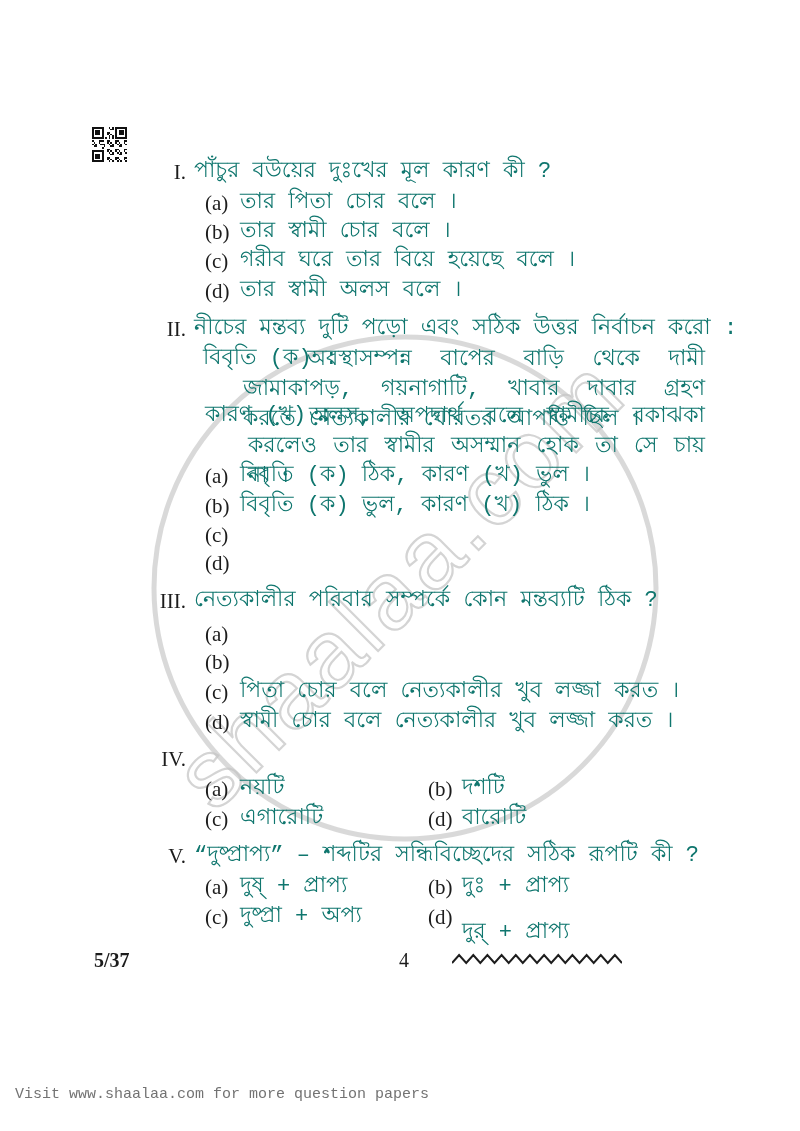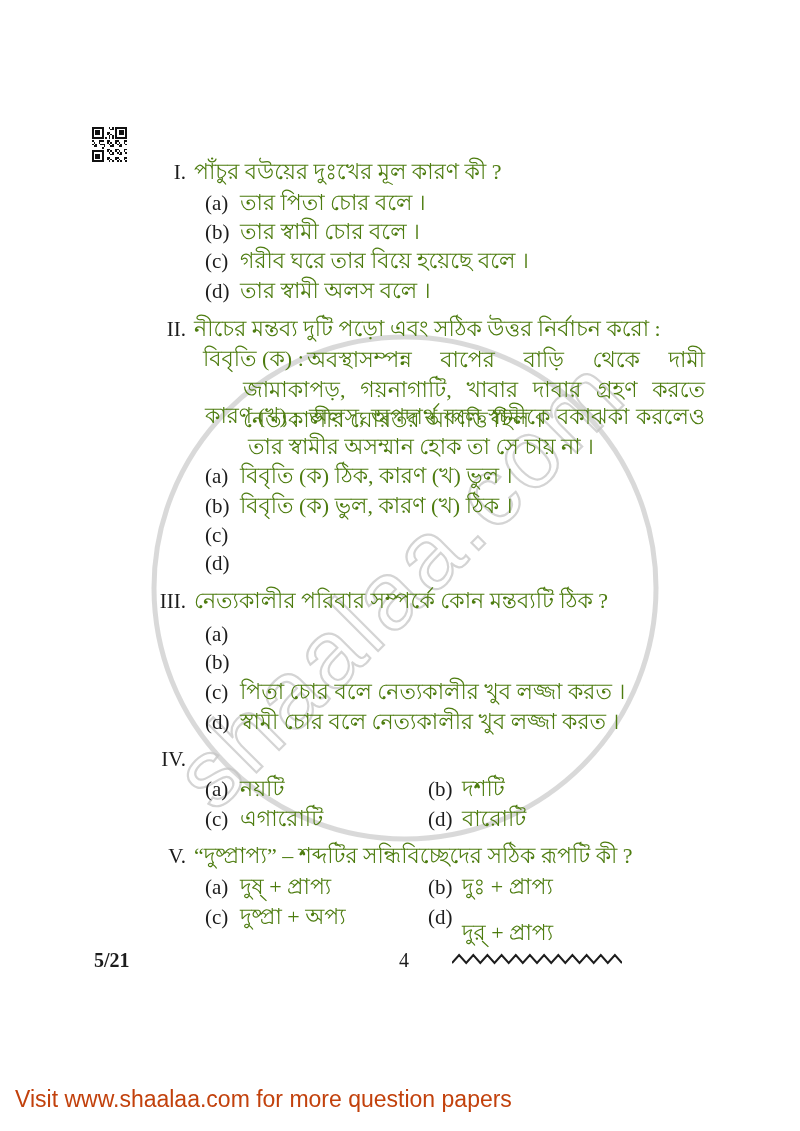--- a/index.html
+++ b/index.html
@@ -1,31 +1,31 @@
 <!DOCTYPE html>
 <html><head>
 <meta charset="utf-8">
 <style>
   html,body{margin:0;padding:0;background:#ffffff;}
   .page{position:relative;width:800px;height:1131px;background:#ffffff;overflow:hidden;
         font-family:"Liberation Serif",serif;}
   .abs{position:absolute;}
-  .bn{font-family:Liberation Serif, serif;font-size:22px;line-height:28px;
-      color:#4d7c0f;white-space:nowrap;}
+  .bn{font-family:Liberation Mono, monospace;font-size:22px;line-height:28px;
+      color:#0f766e;white-space:nowrap;}
   .latin{font-family:"Liberation Serif",serif;font-size:21px;line-height:28px;color:#1c1c1c;}
   .numeral{left:150px;width:36px;text-align:right;}
   .qtext{left:194px;}
   .olabel{left:205px;}
   .otext{left:240px;}
   .olabel2{left:428px;}
   .otext2{left:462px;}
   .stmt{white-space:normal;text-align:justify;line-height:30px;}
   .paper-code{font-weight:bold;font-size:20px;}
   .pgnum{font-size:20px;}
-  .footer-text{font-family:Liberation Sans, sans-serif;font-size:23px;color:#c2410c;
+  .footer-text{font-family:Liberation Mono, monospace;font-size:15px;color:#737373;
                white-space:nowrap;}
   .wm{position:absolute;left:0;top:0;pointer-events:none;}
   .qr{position:absolute;left:92px;top:127px;}
 </style>
 </head>
 <body>
 
 <div class="page">
 
   <svg class="wm" width="800" height="1131" viewBox="0 0 800 1131">
@@ -269,21 +269,21 @@
   <div class="abs bn qtext" style="top:842px">“দুষ্প্রাপ্য” – শব্দটির সন্ধিবিচ্ছেদের সঠিক রূপটি কী ?</div>
   <div class="abs latin olabel" style="top:873px">(a)</div>
   <div class="abs bn otext" style="top:873px">দুষ্ + প্রাপ্য</div>
   <div class="abs latin olabel2" style="top:873px">(b)</div>
   <div class="abs bn otext2" style="top:873px">দুঃ + প্রাপ্য</div>
   <div class="abs latin olabel" style="top:903px">(c)</div>
   <div class="abs bn otext" style="top:903px">দুষ্প্রা + অপ্য</div>
   <div class="abs latin olabel2" style="top:903px">(d)</div>
   <div class="abs bn otext2" style="top:919px">দুর্ + প্রাপ্য</div>
 
-  <div class="abs latin paper-code" style="left:94px;top:946px">5/21</div>
+  <div class="abs latin paper-code" style="left:94px;top:946px">5/37</div>
   <div class="abs latin pgnum" style="left:399px;top:946px">4</div>
   <svg class="abs" style="left:452px;top:953px" width="170" height="14" viewBox="0 0 170 14">
     <polyline id="zig" points="0.0,10 7.1,2 14.2,10 21.3,2 28.3,10 35.4,2 42.5,10 49.6,2 56.7,10 63.8,2 70.8,10 77.9,2 85.0,10 92.1,2 99.2,10 106.3,2 113.3,10 120.4,2 127.5,10 134.6,2 141.7,10 148.8,2 155.8,10 162.9,2 170.0,10" fill="none" stroke="#1d1d1d" stroke-width="2"></polyline>
   </svg>
 
   <div class="abs footer-text" style="left:15px;top:1086px">Visit www.shaalaa.com for more question papers</div>
 
 </div>
 
 </body></html>

